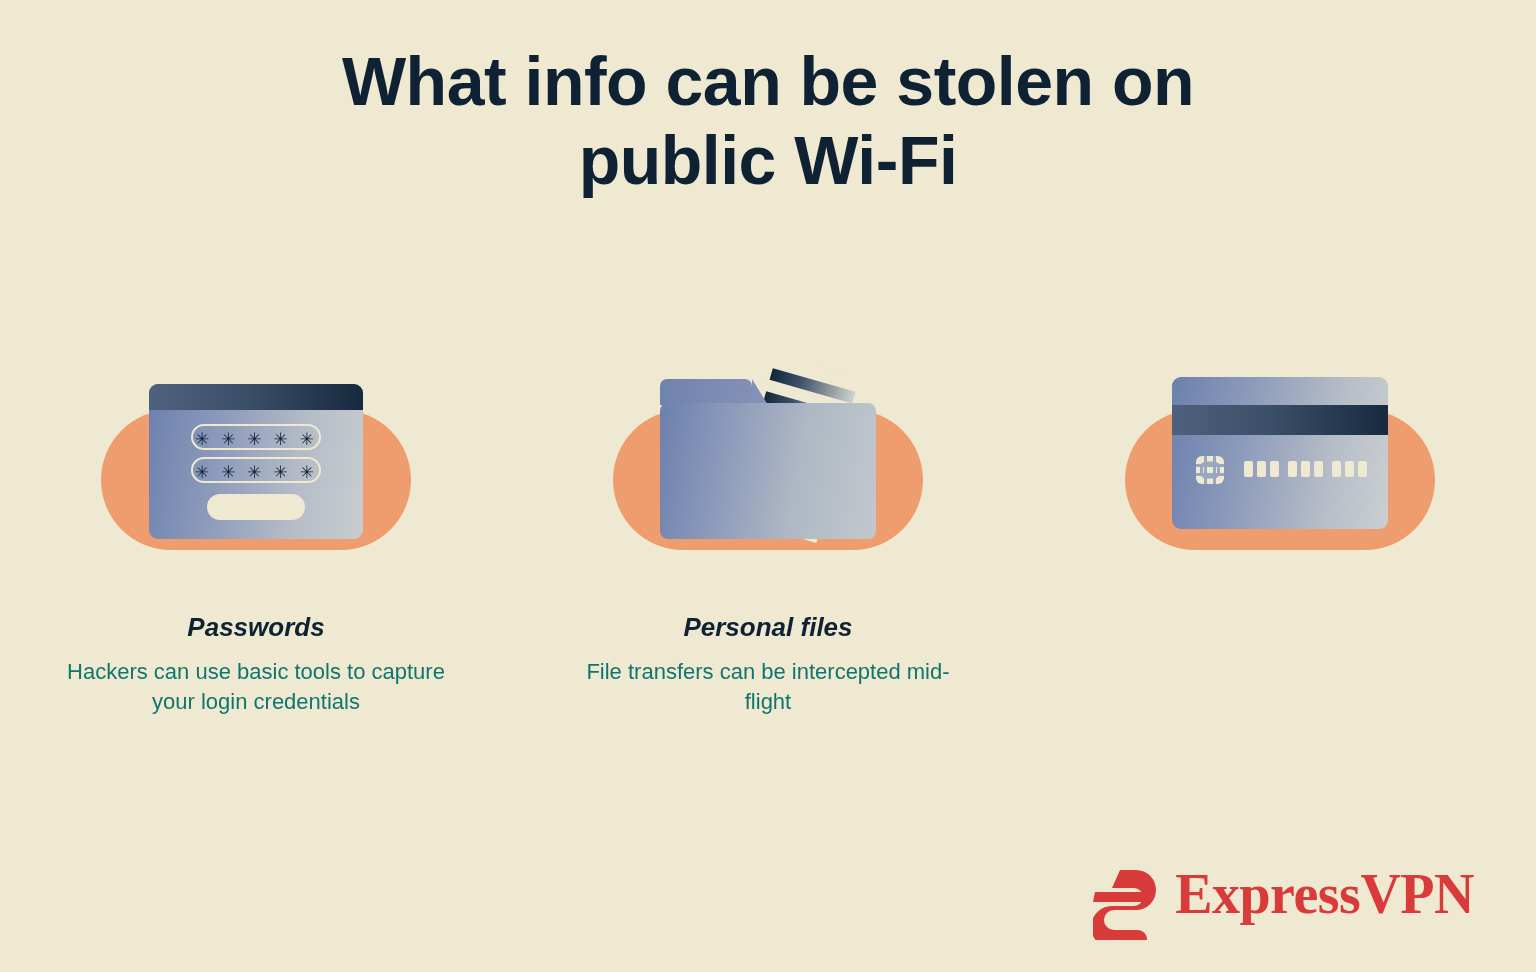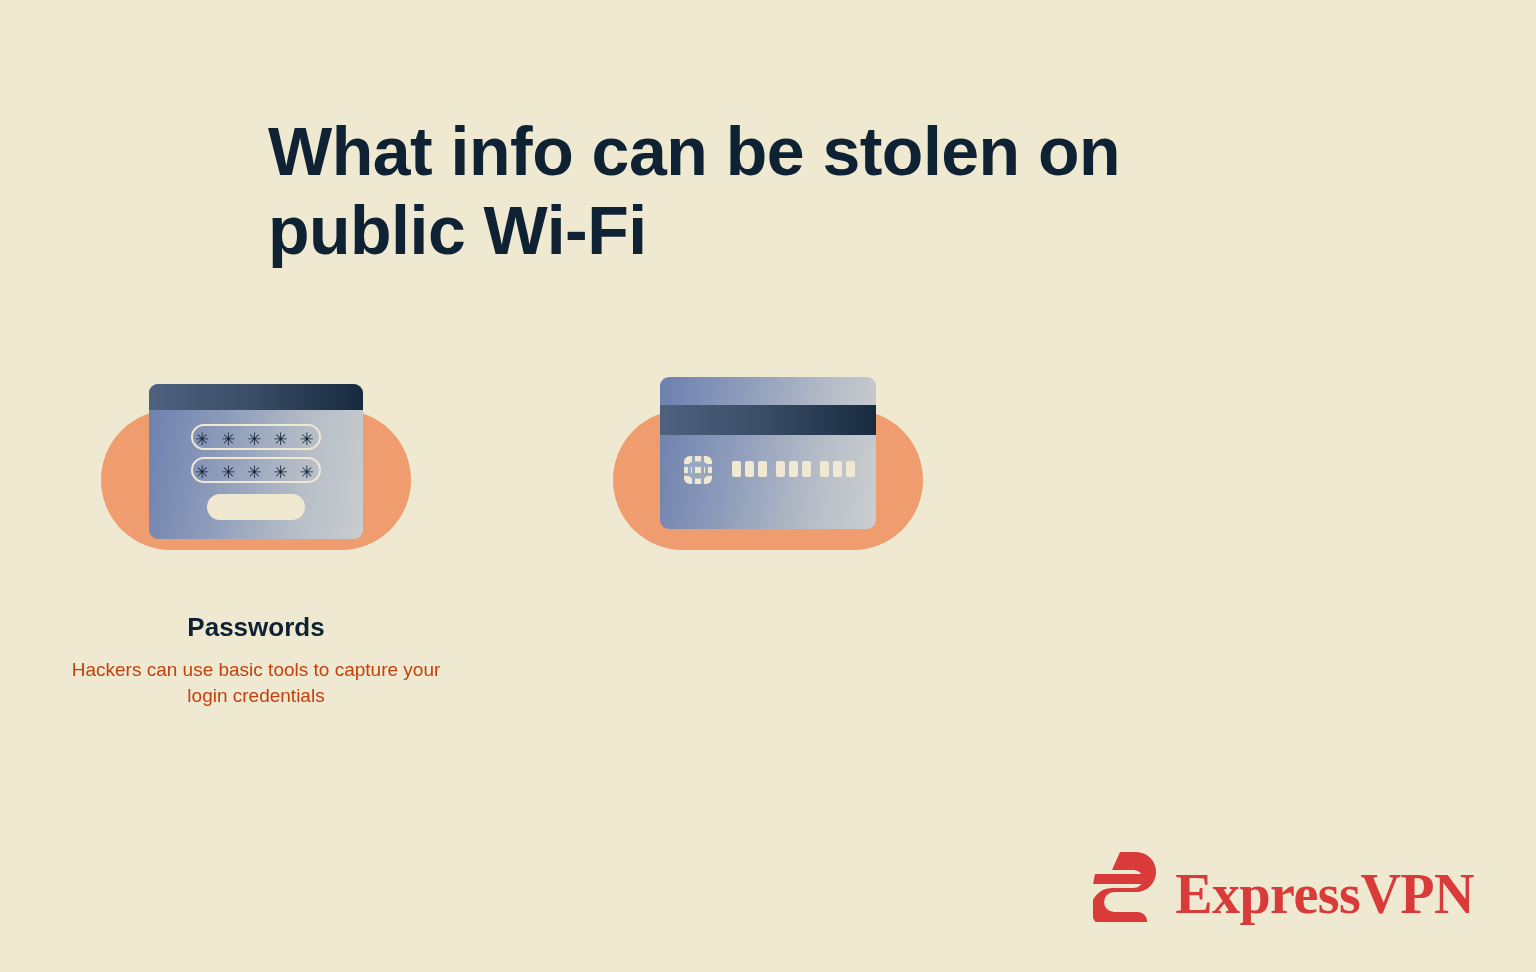--- a/index.html
+++ b/index.html
@@ -8,22 +8,22 @@
     background:#EFE9D2;
     font-family:"Liberation Sans", sans-serif;
     color:#0E2233;
     overflow:hidden;
     position:relative;
   }
 
   
   .title-wrap{
     width:100%;
-    padding-top:112px;
-    text-align:left;
+    padding-top:42px;
+    text-align:center;
   }
   .title{
     font-size:68px;
     font-weight:700;
     line-height:1.16;
     letter-spacing:-0.5px;
     color:#0E2233;
     max-width:1000px;
     margin:0 auto;
   }
@@ -239,38 +239,39 @@
   .cc-blk:last-child{ margin-right:0; }
 
   
   .cap-title{
     margin-top:30px;
     font-size:26px;
     font-weight:700;
     color:#0E2233;
     text-align:center;
     line-height:1.2;
+    font-style:italic;
   }
   .cap-desc{
     margin-top:14px;
-    font-size:19px;
+    font-size:22px;
     font-weight:400;
-    color:#c2410c;
+    color:#0f766e;
     text-align:center;
     line-height:1.36;
     max-width:400px;
   }
 
   
   .logo{
     position:absolute;
     right:62px;
-    bottom:50px;
-    display:flex;
-    align-items:flex-end;
+    bottom:32px;
+    display:flex;
+    align-items:flex-start;
   }
   .logo-mark{
     width:64px;
     height:74px;
     margin-right:18px;
   }
   .logo-text{
     font-family:"Liberation Serif", serif;
     font-size:56px;
     font-weight:700;
@@ -299,20 +300,38 @@
         <div class="pw-field f2">
           <span class="pw-stars">✳ ✳ ✳ ✳ ✳</span>
         </div>
         <div class="pw-btn"></div>
       </div>
     </div>
     <div class="cap-title">Passwords</div>
     <div class="cap-desc">Hackers can use basic tools to capture your login credentials</div>
   </div>
 
+  <div class="col">
+    <div class="art">
+      <div class="blob"></div>
+      <div class="fl-doc">
+        <div class="fl-line l1"></div>
+        <div class="fl-line l2"></div>
+        <div class="fl-line l3"></div>
+        <div class="fl-line l4"></div>
+        <div class="fl-line l5"></div>
+      </div>
+      <div class="fl-folder">
+        <div class="fl-tab"></div>
+        <div class="fl-body"></div>
+      </div>
+    </div>
+    <div class="cap-title">Personal files</div>
+    <div class="cap-desc">File transfers can be intercepted mid-flight</div>
+  </div>
 
   <div class="col">
     <div class="art">
       <div class="blob"></div>
       <div class="cc-card">
         <div class="cc-stripe"></div>
         <div class="cc-chip">
           <div class="cc-chip-h h1"></div>
           <div class="cc-chip-h h2"></div>
           <div class="cc-chip-v v1"></div>

